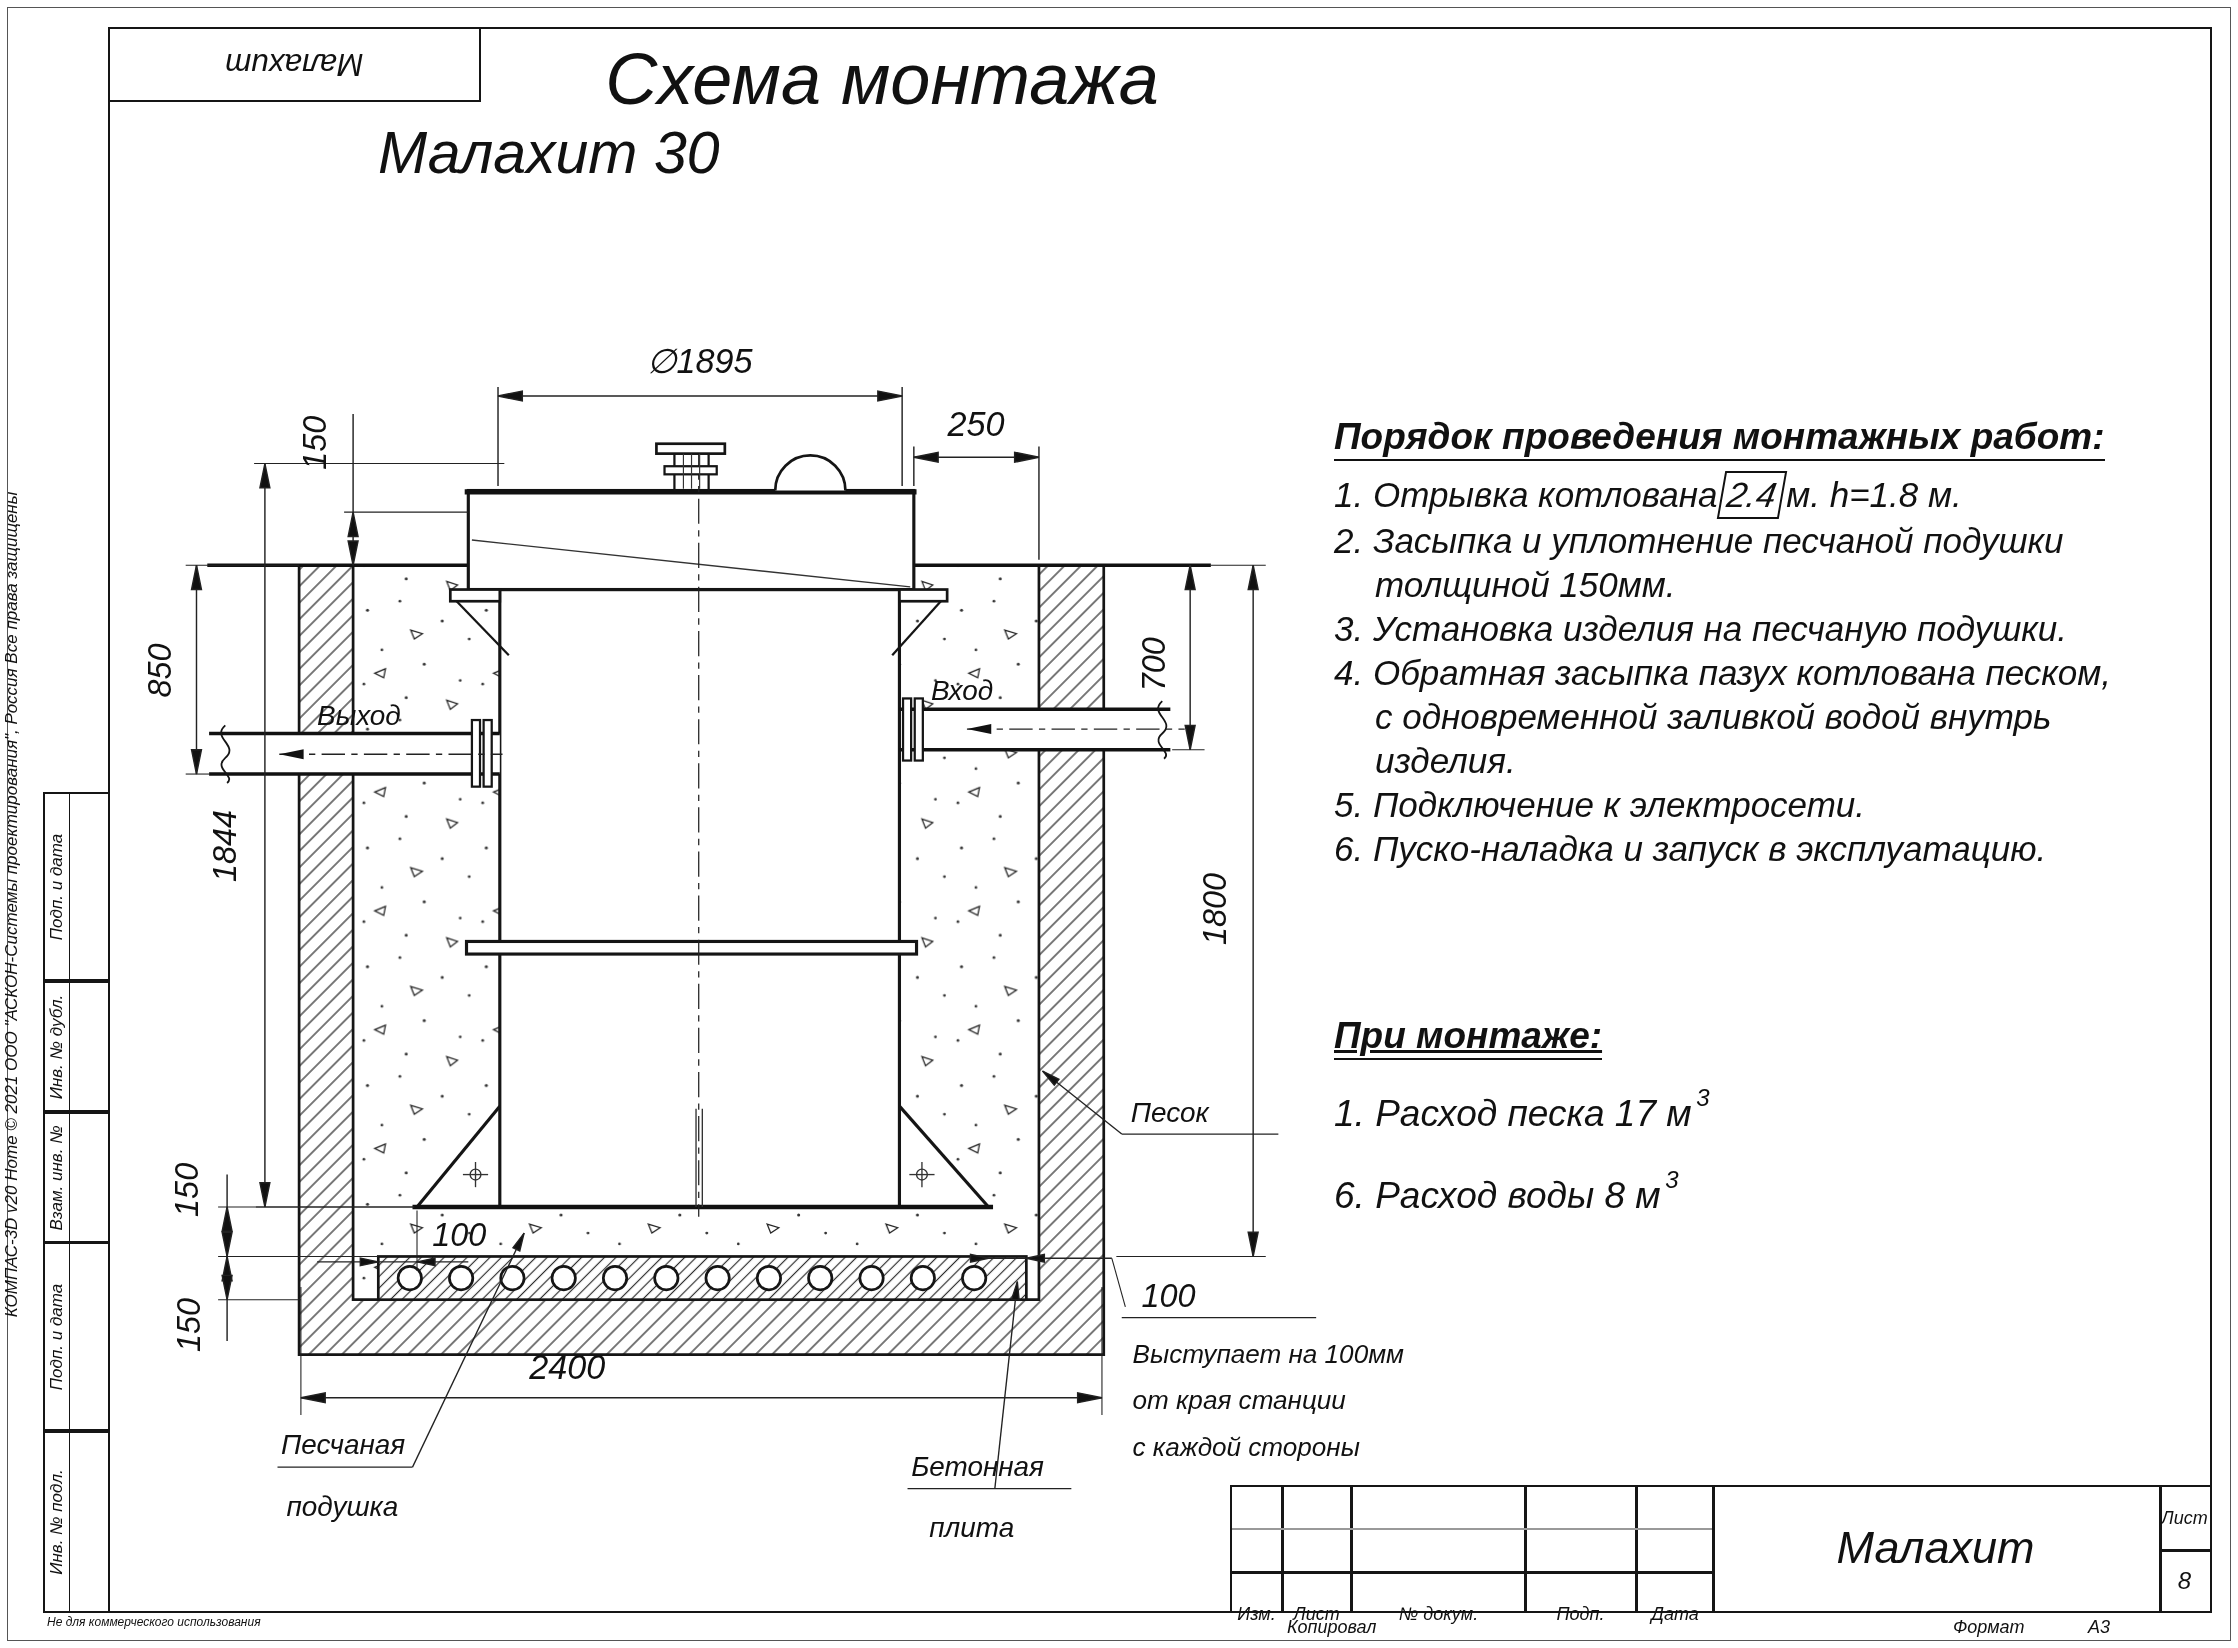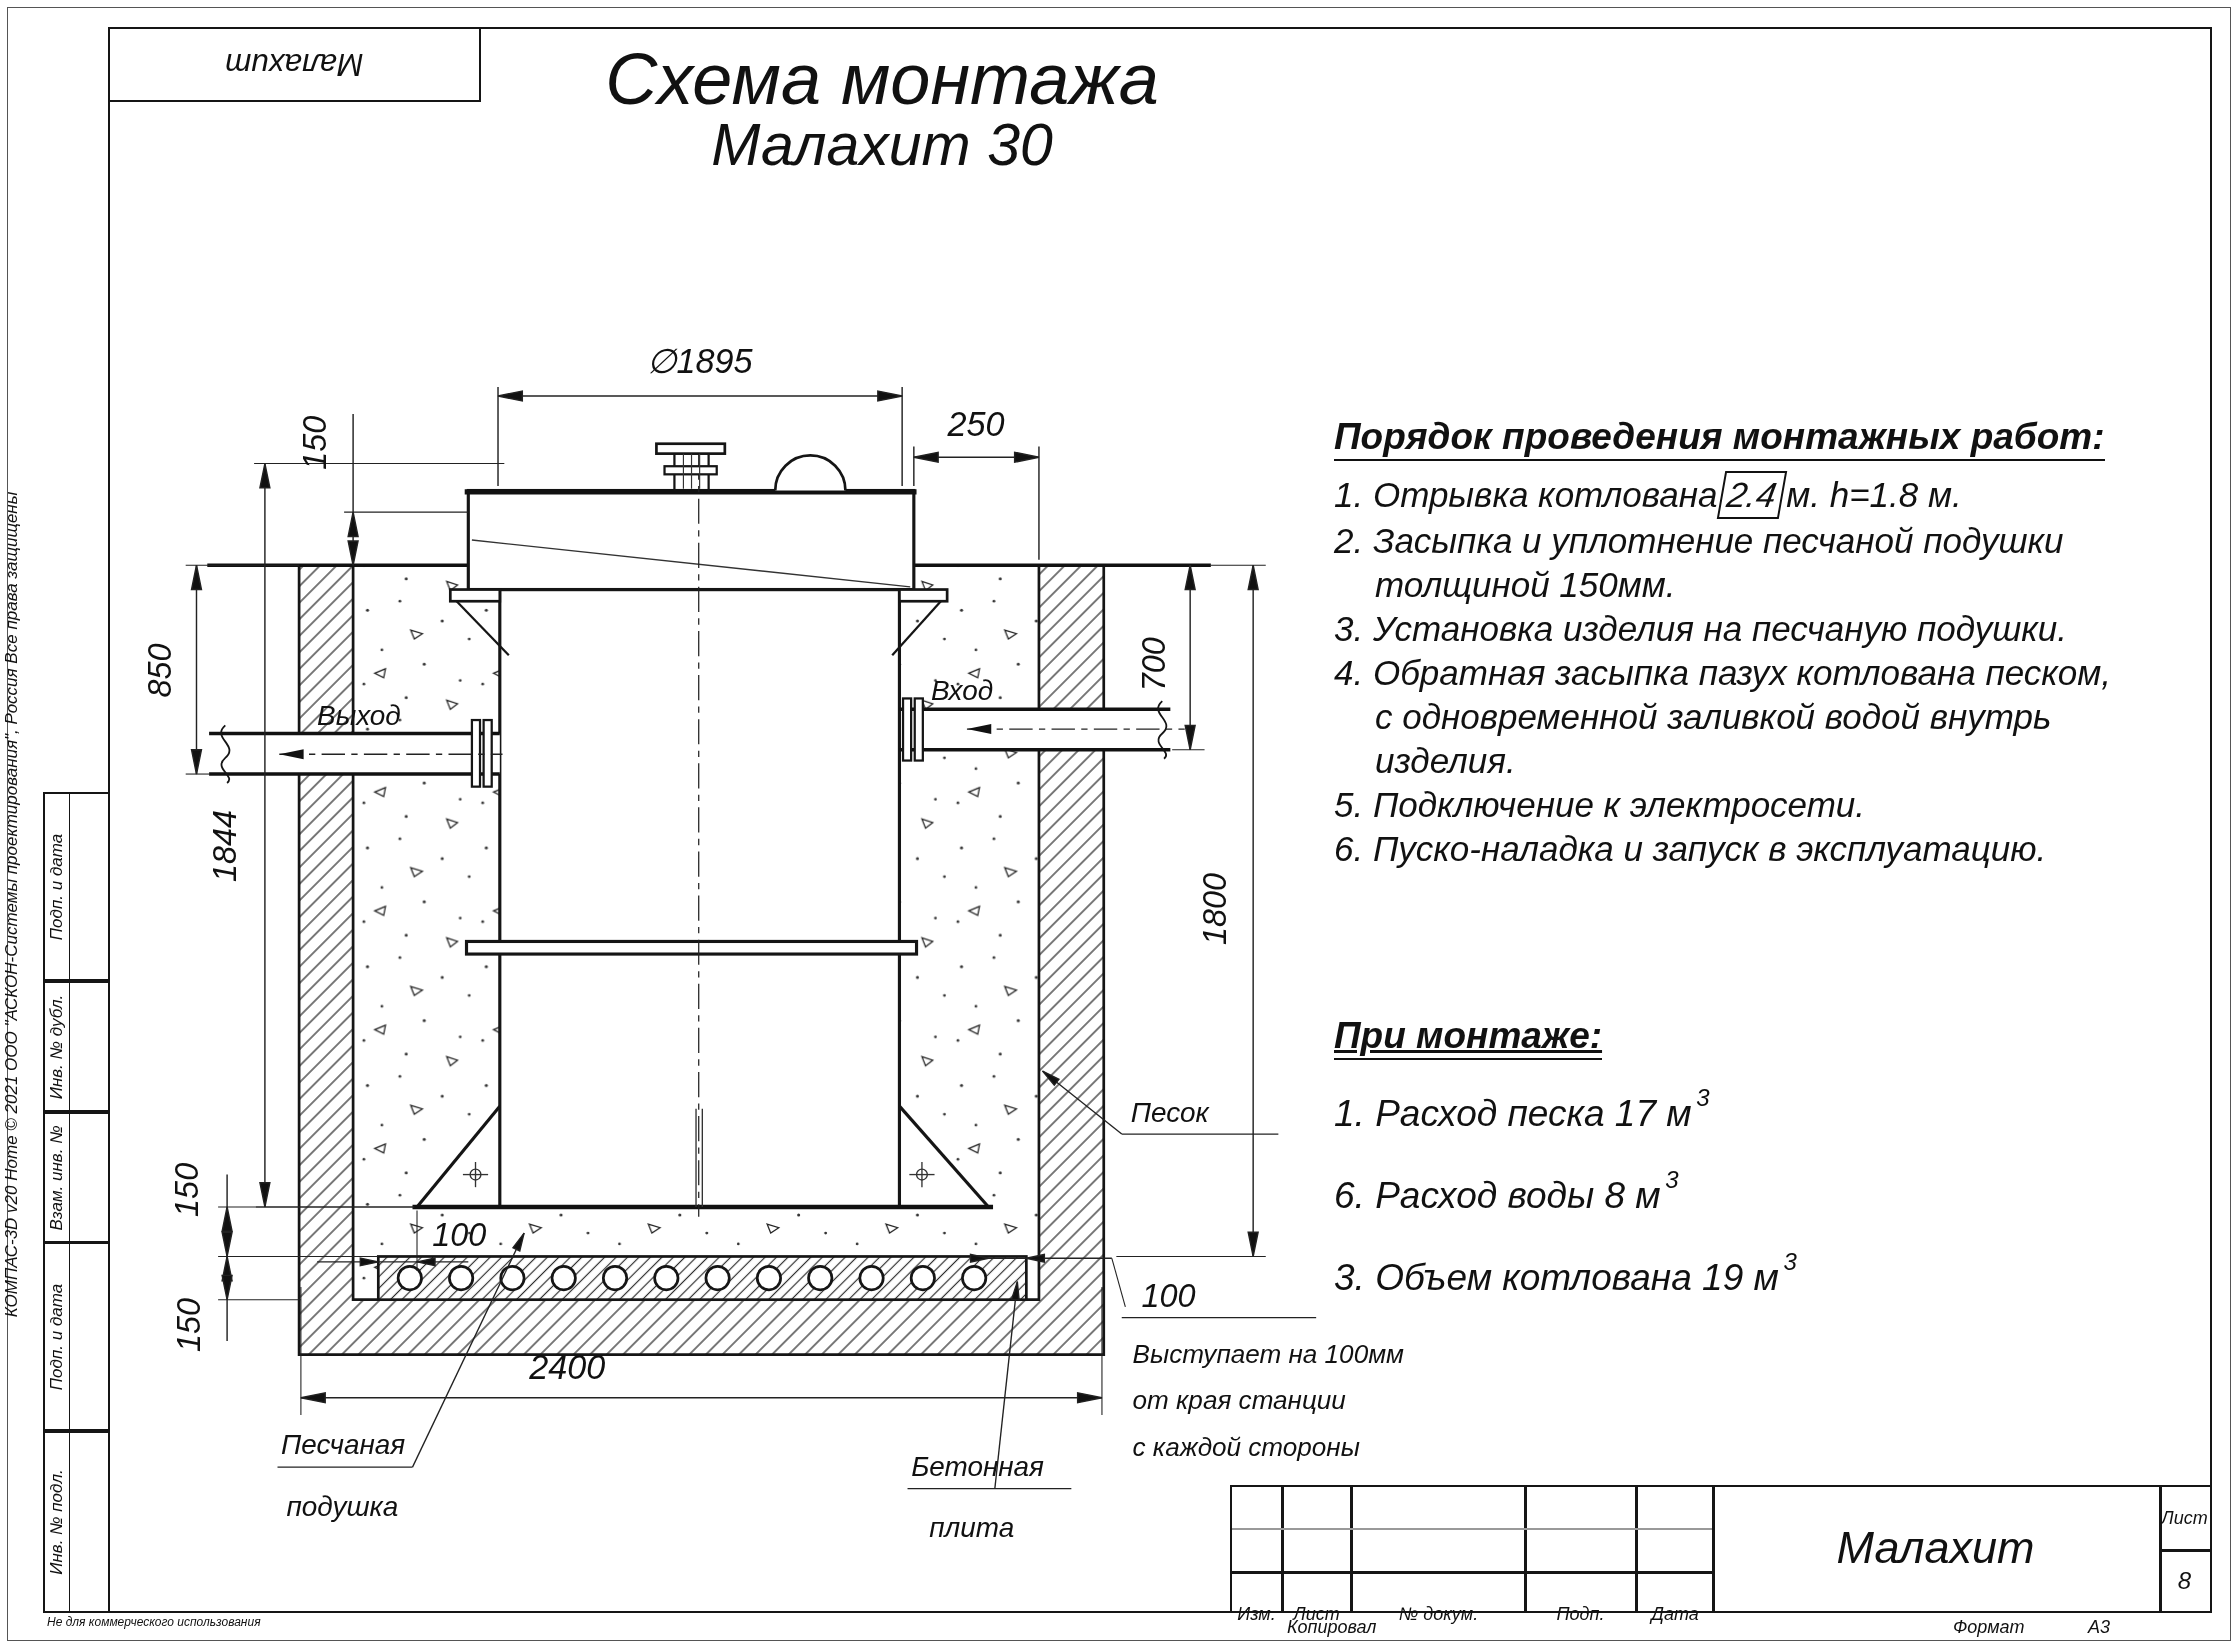--- a/index.html
+++ b/index.html
@@ -4,21 +4,21 @@
 <style>
   html,body{margin:0;padding:0;background:#e8e8e8;}
   .sheet{position:relative;width:2239px;height:1648px;background:#fff;
          font-family:"Liberation Sans",sans-serif;font-style:italic;color:#111;overflow:hidden;}
   .outer-border{position:absolute;left:7.2px;top:7.2px;width:2222px;height:1632px;border:1.4px solid #555;}
   .frame{position:absolute;left:108px;top:27px;width:2104px;height:1586px;border:2.7px solid #151515;box-sizing:border-box;}
   .corner-stamp{position:absolute;left:108px;top:27px;width:373px;height:75px;border:2.7px solid #151515;
         box-sizing:border-box;display:flex;align-items:center;justify-content:center;}
   .corner-stamp span{transform:rotate(180deg);font-size:31.5px;}
   .page-title1{position:absolute;left:378px;top:38px;width:1008px;text-align:center;font-size:72px;}
-  .page-title2{position:absolute;left:378px;top:111px;width:1008px;text-align:center;font-size:59px;}
+  .page-title2{position:absolute;left:378px;top:119px;width:1008px;font-size:59px;}
   
   .col-right{position:absolute;left:1334px;top:416px;width:887px;}
   .instr-heading{font-size:37px;font-weight:bold;margin-bottom:12.6px;}
   .instr-heading span{border-bottom:2.7px solid #111;padding-bottom:1.8px;}
   .instr-line{font-size:35px;line-height:44px;white-space:nowrap;}
   .instr-line.cont{padding-left:41px;}
   .dim-box{display:inline-block;border:2.3px solid #111;padding:0 4.5px;margin:0 3.6px;transform:skewX(-10deg);}
   .col-notes{position:absolute;left:1334px;top:1015px;width:887px;}
   .note-heading{font-size:37px;font-weight:bold;margin-bottom:36px;text-decoration:underline;}
   .note-heading span{border-bottom:2.7px solid #111;padding-bottom:1.8px;}
@@ -312,21 +312,20 @@
     <div class="instr-line cont">с одновременной заливкой водой внутрь</div>
     <div class="instr-line cont">изделия.</div>
     <div class="instr-line">5. Подключение к электросети.</div>
     <div class="instr-line">6. Пуско-наладка и запуск в эксплуатацию.</div>
   </div>
 
   <div class="col-notes">
     <div class="note-heading"><span>При монтаже:</span></div>
     <div class="note-item"><span>1. Расход песка 17 м</span><span class="sup">3</span></div>
     <div class="note-item"><span>6. Расход воды 8 м</span><span class="sup">3</span></div>
-    <div class="note-item"><span>3. Объем котлована 19 м</span><span class="sup">3</span></div>
   </div>
 
   <div class="sb-cell" style="top:792px;height:189px;">
     <div class="sb-strip">
         <span>Подп. и дата</span>
       </div>
     </div>
   <div class="sb-cell" style="top:981px;height:131px;">
     <div class="sb-strip">
         <span>Инв. № дубл.</span>

